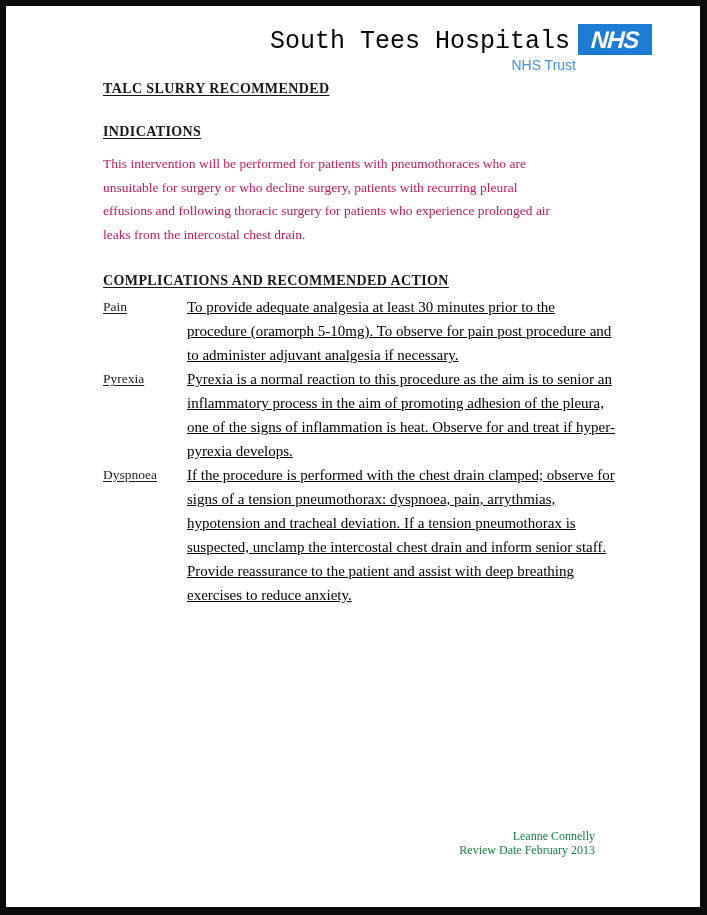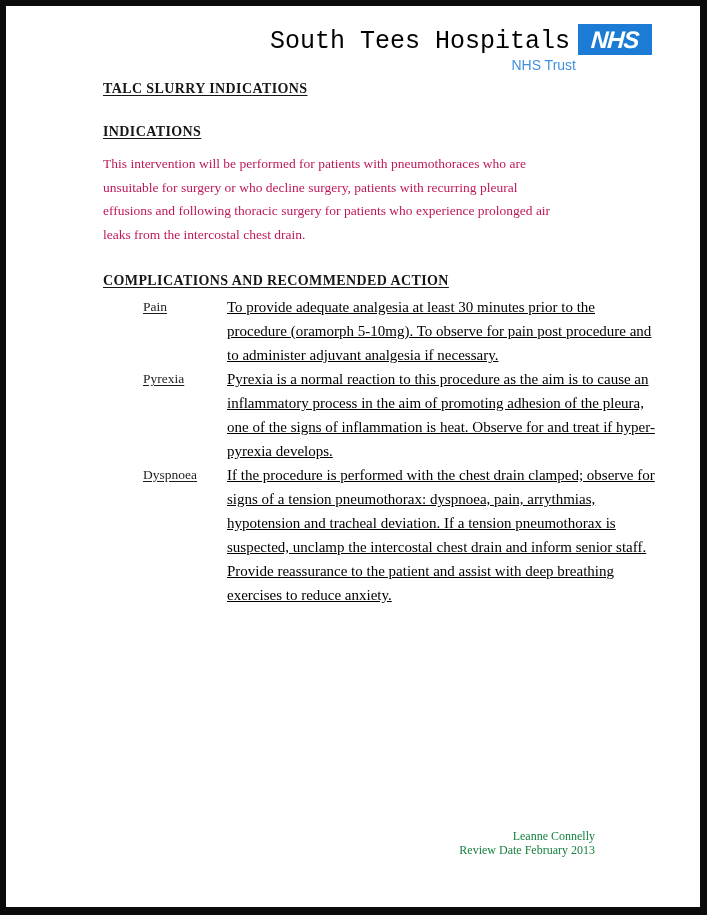--- a/index.html
+++ b/index.html
@@ -85,21 +85,21 @@
     line-height: 23.7px;
     white-space: pre;
     color: #be185d;
   }
   .complications-list {
     position: absolute;
     left: 97px;
     top: 289px;
     width: 560px;
   }
-  .comp-item { display: flex; align-items: flex-start; margin-left: 40px; }
+  .comp-item { display: flex; align-items: flex-start; }
   .comp-term {
     width: 84px;
     flex: 0 0 84px;
     font-size: 13.5px;
     line-height: 24px;
     text-decoration: underline;
     text-underline-offset: 2px;
     color: #1d1d1d;
   }
   .comp-desc {
@@ -129,21 +129,21 @@
 <div class="page">
 
   <div class="org-name">South Tees Hospitals</div>
 
   <div class="nhs-box">
     <span class="nhs-word">NHS</span>
   </div>
 
   <div class="trust-label">NHS Trust</div>
 
-  <div class="doc-title">TALC SLURRY INDICATIONS</div>
+  <div class="doc-title">TALC SLURRY RECOMMENDED</div>
 
   <div class="sec-heading heading-indications">INDICATIONS</div>
 
   <div class="indications-body">This intervention will be performed for patients with pneumothoraces who are
 unsuitable for surgery or who decline surgery, patients with recurring pleural
 effusions and following thoracic surgery for patients who experience prolonged air
 leaks from the intercostal chest drain.</div>
 
   <div class="sec-heading heading-complications">COMPLICATIONS AND RECOMMENDED ACTION</div>
 
@@ -151,21 +151,21 @@
 
     <div class="comp-item">
       <div class="comp-term">Pain</div>
       <div class="comp-desc">To provide adequate analgesia at least 30 minutes prior to the
 procedure (oramorph 5-10mg). To observe for pain post procedure and
 to administer adjuvant analgesia if necessary.</div>
     </div>
 
     <div class="comp-item">
       <div class="comp-term">Pyrexia</div>
-      <div class="comp-desc">Pyrexia is a normal reaction to this procedure as the aim is to cause an
+      <div class="comp-desc">Pyrexia is a normal reaction to this procedure as the aim is to senior an
 inflammatory process in the aim of promoting adhesion of the pleura,
 one of the signs of inflammation is heat. Observe for and treat if hyper-
 pyrexia develops.</div>
     </div>
 
     <div class="comp-item">
       <div class="comp-term">Dyspnoea</div>
       <div class="comp-desc">If the procedure is performed with the chest drain clamped; observe for
 signs of a tension pneumothorax: dyspnoea, pain, arrythmias,
 hypotension and tracheal deviation. If a tension pneumothorax is

